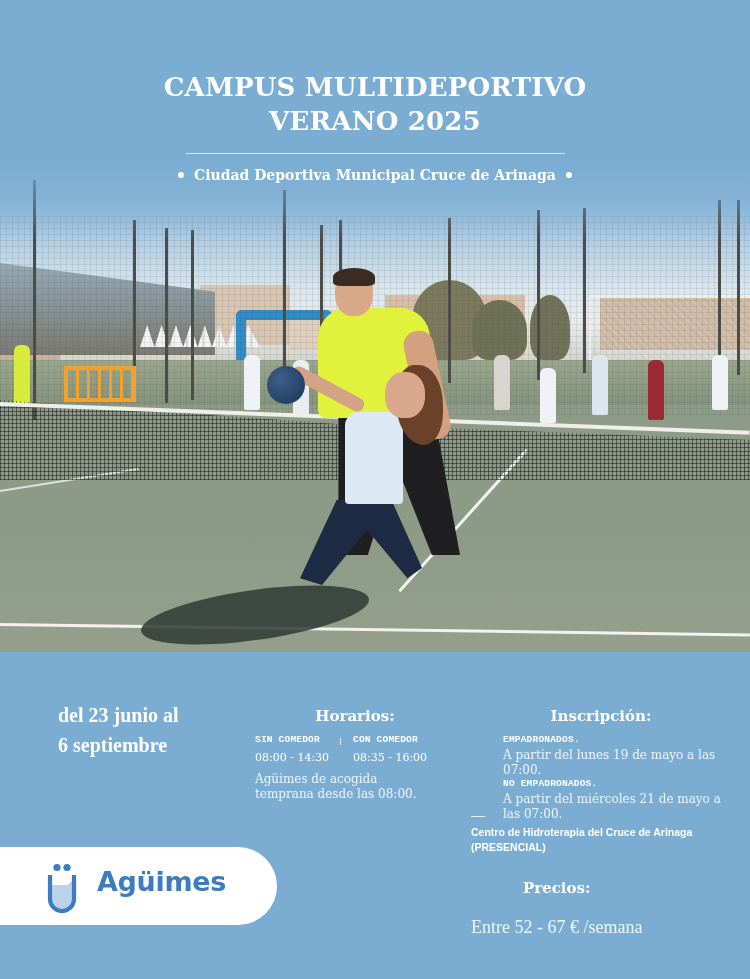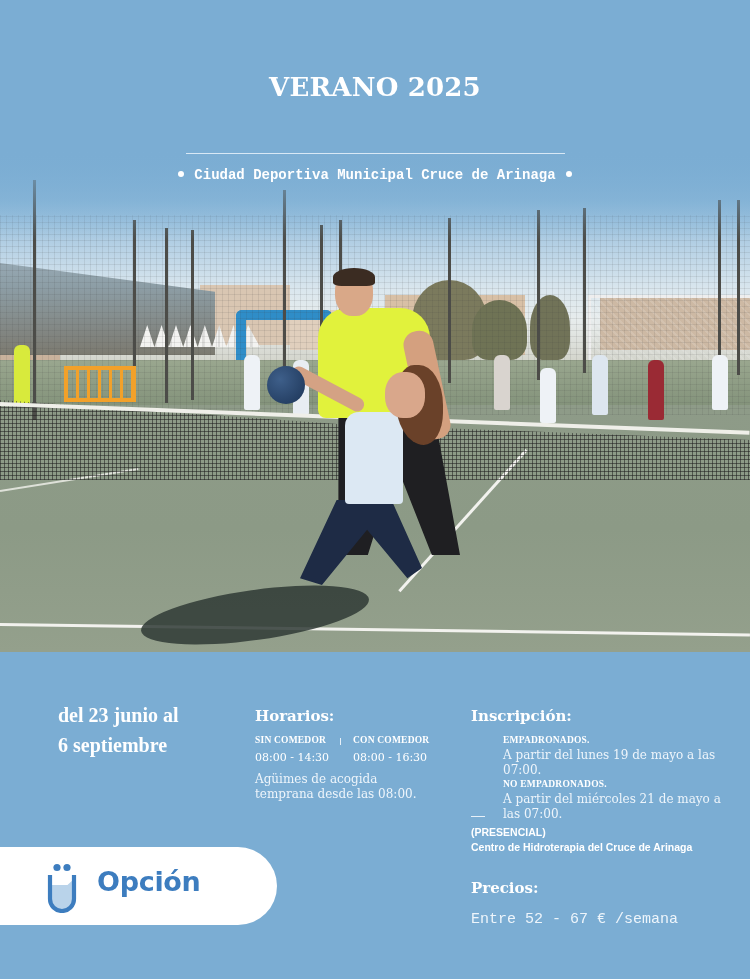--- a/index.html
+++ b/index.html
@@ -54,43 +54,43 @@
   .barrier { position: absolute; left: 64px; top: 216px; width: 72px; height: 36px; border: 4px solid #f2a12a; background: repeating-linear-gradient(90deg, transparent 0 8px, #f2a12a 8px 11px); }
 
   
   .header { position: absolute; left: 0; top: 0; width: 750px; height: 200px; z-index: 5; text-align: center; }
   .title {
     position: absolute; left: 0; top: 70px; width: 750px;
     font-family: "DejaVu Serif", "Liberation Serif", serif; font-weight: bold;
     font-size: 26px; line-height: 34px; letter-spacing: 0.2px; color: #ffffff;
   }
   .rule { position: absolute; left: 186px; top: 153px; width: 379px; height: 1px; background: #d8e8f5; }
-  .venue { position: absolute; left: 0; top: 165px; width: 750px; font-size: 14px; line-height: 20px; font-weight: bold; color: #ffffff; font-family: Liberation Mono, monospace; }
+  .venue { position: absolute; left: 0; top: 165px; width: 750px; font-size: 14px; line-height: 20px; font-weight: bold; color: #ffffff; }
   .venue .dot { display: inline-block; width: 6px; height: 6px; background: #fff; border-radius: 50%; vertical-align: middle; margin: 0 10px 3px 10px; }
 
   
   .dates { position: absolute; left: 58px; top: 700px; font-family: Liberation Serif, serif; font-weight: bold; font-size: 20px; line-height: 30px; color: #fff; }
-  .sect-title { font-family: "DejaVu Serif", serif; font-weight: bold; font-size: 15px; line-height: 20px; color: #fff; }
-  .small-caps { font-family: Liberation Serif, serif; font-weight: bold; font-size: 9.5px; line-height: 14px; color: #fff; letter-spacing: .2px; }
+  .sect-title { font-family: "DejaVu Serif", serif; font-weight: bold; font-size: 15px; line-height: 20px; color: #fff; text-align: center; }
+  .small-caps { font-family: Liberation Mono, monospace; font-weight: bold; font-size: 9.5px; line-height: 14px; color: #fff; letter-spacing: .2px; }
   .small { font-family: "DejaVu Serif", serif; font-size: 12px; line-height: 15px; color: #eef5fb; }
 
   .horarios { position: absolute; left: 255px; top: 706px; width: 200px; }
   .sched { position: absolute; top: 27px; }
   .sched.a { left: 0; }
   .sched.b { left: 98px; }
   .sched .time { font-family: "DejaVu Serif", serif; font-size: 11px; line-height: 16px; color: #fff; margin-top: 3px; }
   .sep { position: absolute; left: 85px; top: 32px; width: 1px; height: 7px; background: #e7f0f8; }
   .acogida { position: absolute; left: 0; top: 66px; width: 180px; }
 
   .inscripcion { position: absolute; left: 471px; top: 706px; width: 260px; }
   .ins-block { position: absolute; left: 0; margin-left: 32px; }
   .ins-dash { position: absolute; left: 0; top: 110px; width: 14px; height: 1px; background: #e7f0f8; }
   .centro { position: absolute; left: 0; top: 119px; width: 240px; font-family: "Liberation Sans", "DejaVu Sans", sans-serif; font-weight: bold; font-size: 10.5px; line-height: 15px; color: #fff; }
   .precios { position: absolute; left: 471px; top: 878px; }
-  .precios .price { font-family: Liberation Mono, monospace; font-size: 15px; line-height: 18px; color: #eef5fb; margin-top: 13px; }
+  .precios .price { font-family: Liberation Serif, serif; font-size: 18px; line-height: 18px; color: #eef5fb; margin-top: 20px; }
 
   
   .logo-pill { position: absolute; left: 0; top: 847px; width: 277px; height: 78px; background: #ffffff; border-radius: 0 39px 39px 0; }
   .logo-mark { position: absolute; left: 44px; top: 16px; width: 36px; height: 50px; }
   .logo-text { position: absolute; left: 97px; top: 18px; font-family: "DejaVu Sans", "Liberation Sans", sans-serif; font-weight: bold; font-size: 27px; line-height: 34px; color: #3d7dbf; letter-spacing: -0.3px; }
 </style>
 </head>
 <body>
 
 <div class="poster">
@@ -157,20 +157,21 @@
     <div class="girl-hair"></div>
     <div class="girl-head"></div>
     <div class="girl-arm"></div>
     <div class="ball"></div>
 
     <div class="sky-fade"></div>
   </div>
 
   <div class="header">
     <div class="title">
+      <div>CAMPUS MULTIDEPORTIVO</div>
       <div>VERANO 2025</div>
     </div>
     <div class="rule"></div>
     <div class="venue">
       <span class="dot"></span><span>Ciudad Deportiva Municipal Cruce de Arinaga</span><span class="dot"></span>
     </div>
   </div>
 
   <div class="dates">
     <div>del 23 junio al</div>
@@ -179,54 +180,54 @@
 
   <div class="horarios">
     <div class="sect-title">Horarios:</div>
     <div class="sched a">
       <div class="small-caps">SIN COMEDOR</div>
       <div class="time">08:00 - 14:30</div>
     </div>
     <div class="sep"></div>
     <div class="sched b">
       <div class="small-caps">CON COMEDOR</div>
-      <div class="time">08:00 - 16:30</div>
+      <div class="time">08:35 - 16:00</div>
     </div>
     <div class="acogida small">
       <div>Agüimes de acogida</div>
       <div>temprana desde las 08:00.</div>
     </div>
   </div>
 
   <div class="inscripcion">
     <div class="sect-title">Inscripción:</div>
     <div class="ins-block" style="top:27px;">
       <div class="small-caps">EMPADRONADOS.</div>
       <div class="small" style="margin-top:1px;">A partir del lunes 19 de mayo a las 07:00.</div>
     </div>
     <div class="ins-block" style="top:71px;">
       <div class="small-caps">NO EMPADRONADOS.</div>
       <div class="small" style="margin-top:1px;">A partir del miércoles 21 de mayo a las 07:00.</div>
     </div>
     <div class="ins-dash"></div>
     <div class="centro">
+      <div>Centro de Hidroterapia del Cruce de Arinaga</div>
       <div>(PRESENCIAL)</div>
-      <div>Centro de Hidroterapia del Cruce de Arinaga</div>
     </div>
   </div>
 
   <div class="precios">
     <div class="sect-title">Precios:</div>
     <div class="price">Entre 52 - 67 € /semana</div>
   </div>
 
   <div class="logo-pill">
     <svg class="logo-mark" viewBox="0 0 36 50">
       <circle cx="13" cy="4.5" r="3.6" fill="#3d7dbf"></circle>
       <circle cx="23" cy="4.5" r="3.6" fill="#3d7dbf"></circle>
       <path d="M6 22 L30 22 L30 36 A12 12 0 0 1 6 36 Z" fill="#b9d3ea" clip-path="inset(0 0 0 0)"></path>
       <path d="M6 38 L30 16 L30 36 A12 12 0 0 1 6 36 Z" fill="#b9d3ea"></path>
       <path d="M6 12 L6 36 A12 12 0 0 0 30 36 L30 12" fill="none" stroke="#3d7dbf" stroke-width="4.2" stroke-linecap="butt"></path>
     </svg>
-    <div class="logo-text">Opción</div>
+    <div class="logo-text">Agüimes</div>
   </div>
 
 </div>
 
 </body></html>

